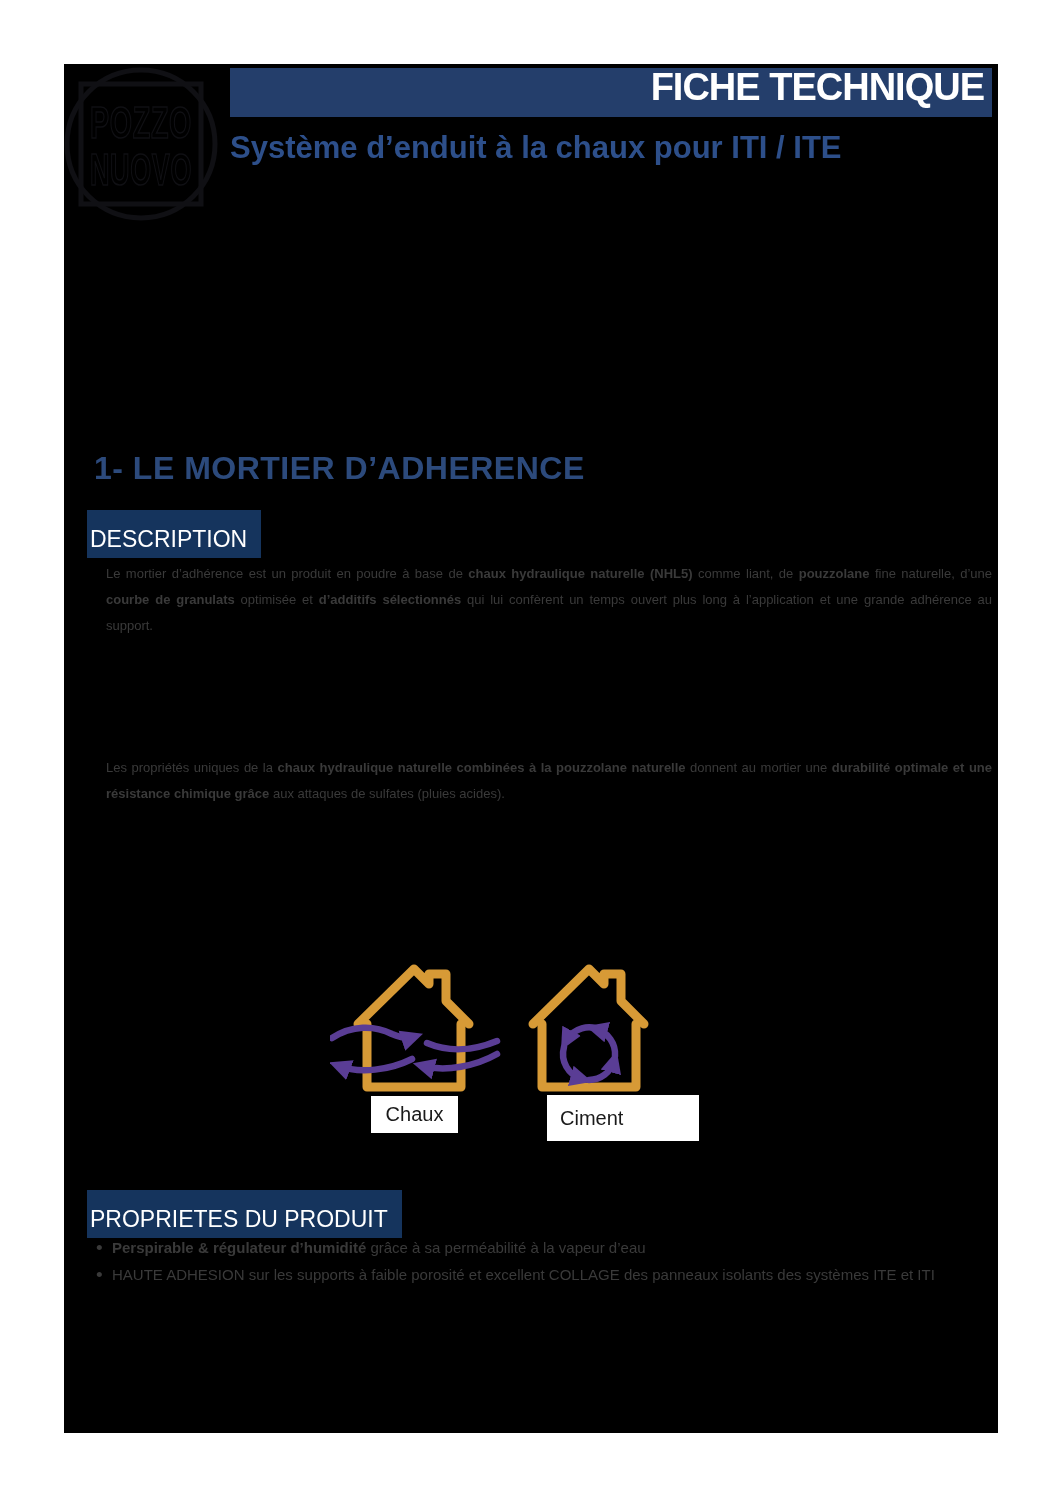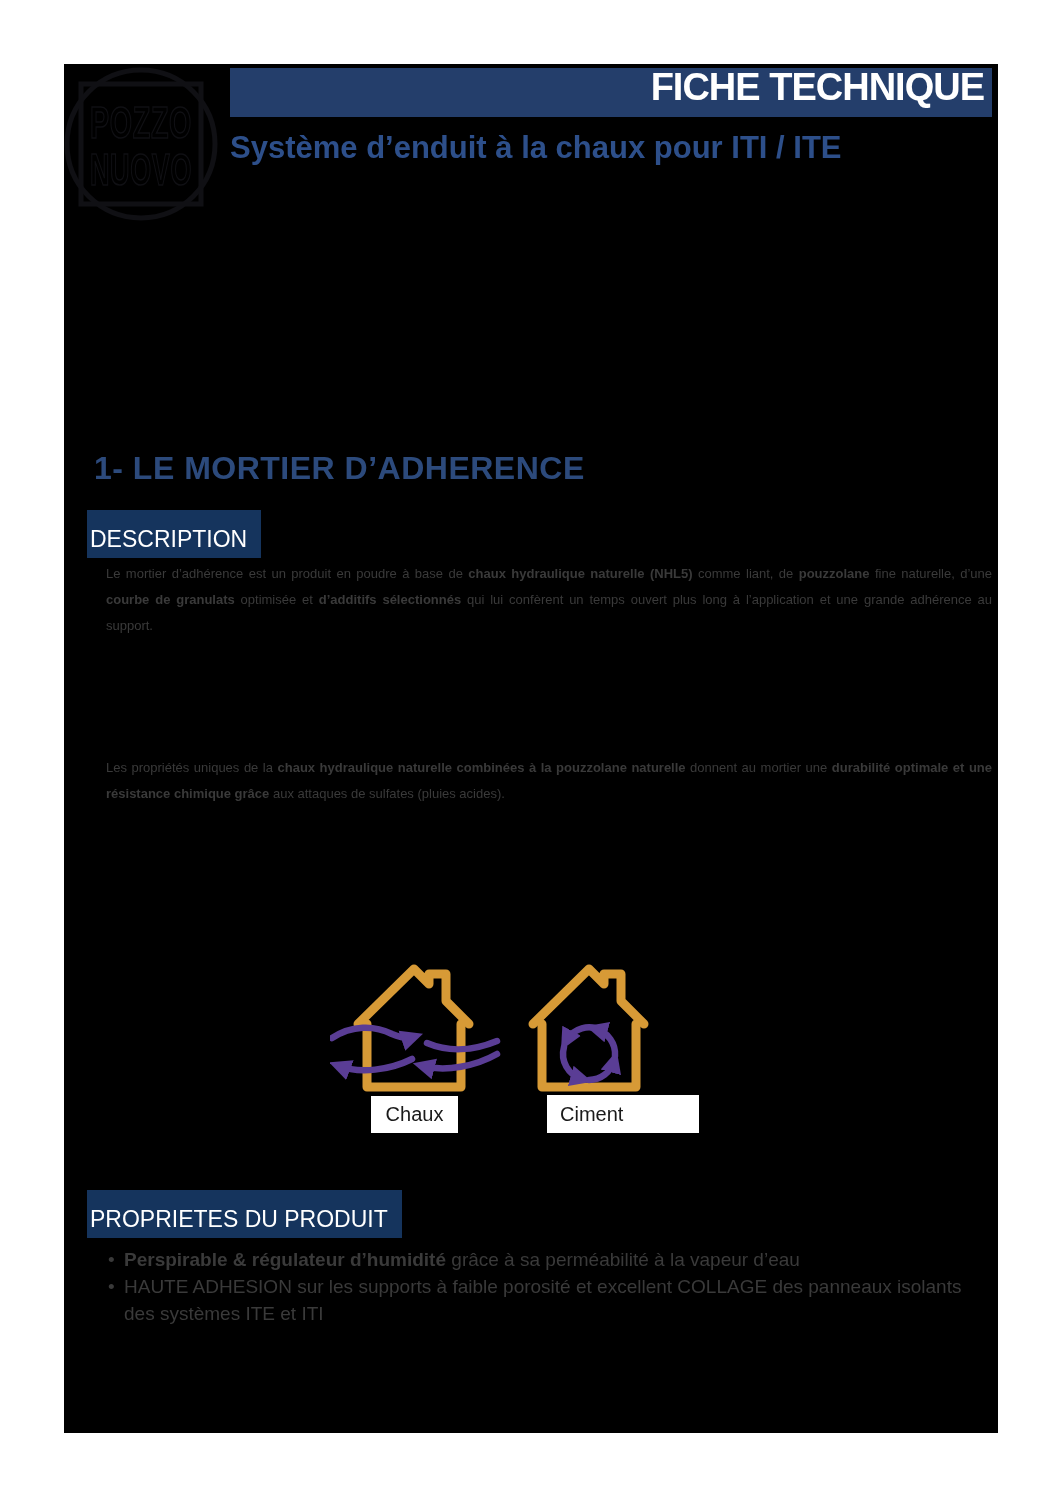--- a/index.html
+++ b/index.html
@@ -69,26 +69,26 @@
   
   .diagram{position:absolute;left:266px;top:898px;}
   .house{fill:none;stroke:var(--house-orange);stroke-width:9;stroke-linejoin:round;stroke-linecap:round;}
   .flow{fill:none;stroke:var(--arrow-purple);stroke-width:6.5;stroke-linecap:round;}
   .ahead{fill:var(--arrow-purple);}
   .diagram-label{
     position:absolute;background:#ffffff;color:var(--label-text);
     font-size:20px;display:flex;align-items:center;box-sizing:border-box;
   }
   .label-chaux{left:307px;top:1032px;width:87px;height:37px;justify-content:center;}
-  .label-ciment{left:483px;top:1031px;width:152px;height:38px;justify-content:flex-start;padding-left:13px;}
+  .label-ciment{left:483px;top:1031px;width:152px;height:46px;justify-content:flex-start;padding-left:13px;}
   
   .bullets{
     position:absolute;left:30px;top:1170px;width:884px;
-    margin:12px;padding:0;list-style:none;
-    color:var(--body-gray);font-size:19px;line-height:27px;
+    margin:0;padding:0;list-style:none;
+    color:var(--body-gray);font-size:15px;line-height:27px;
   }
   .bullets li{position:relative;padding-left:18px;}
   .bullets li::before{
     content:"\2022";position:absolute;left:2px;top:0;
     color:var(--body-gray);font-size:19px;
   }
   .bullets .b{font-weight:bold;}
 </style>
 </head>
 <body>

